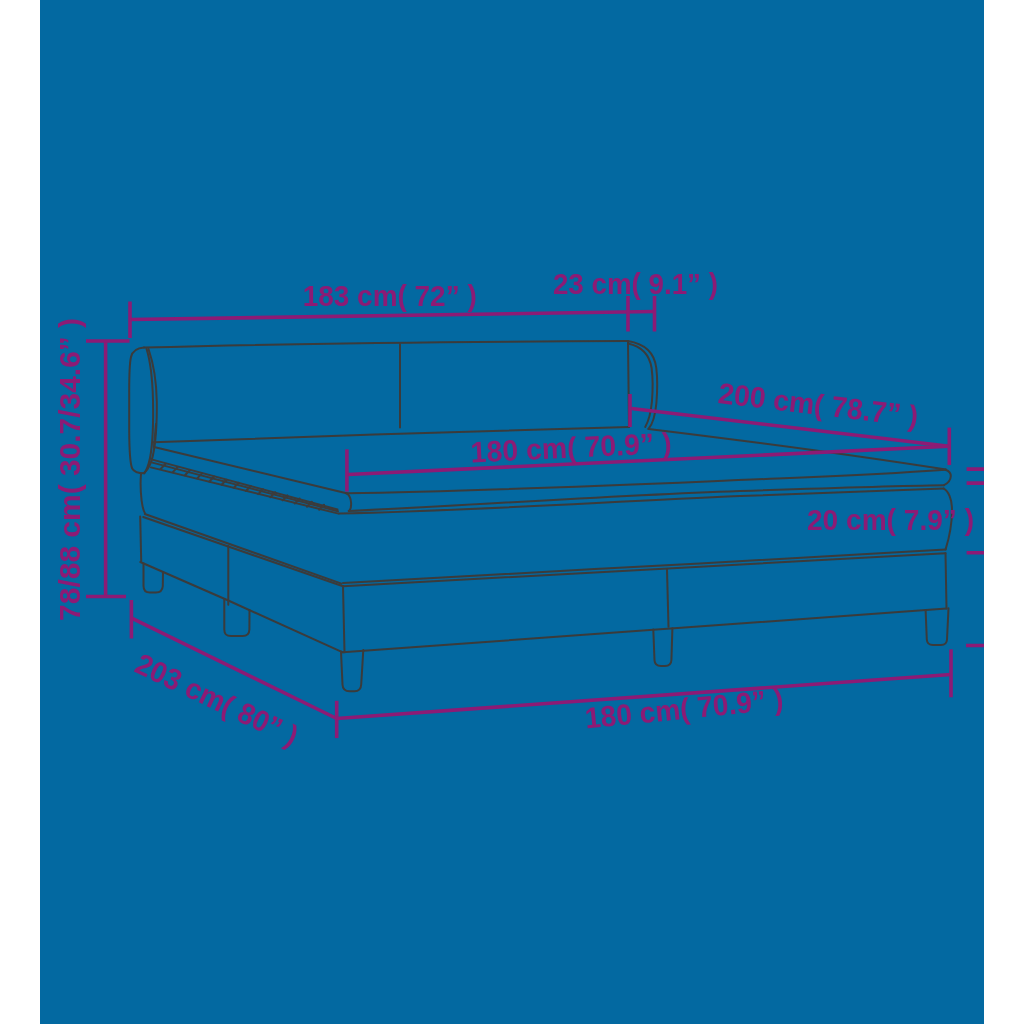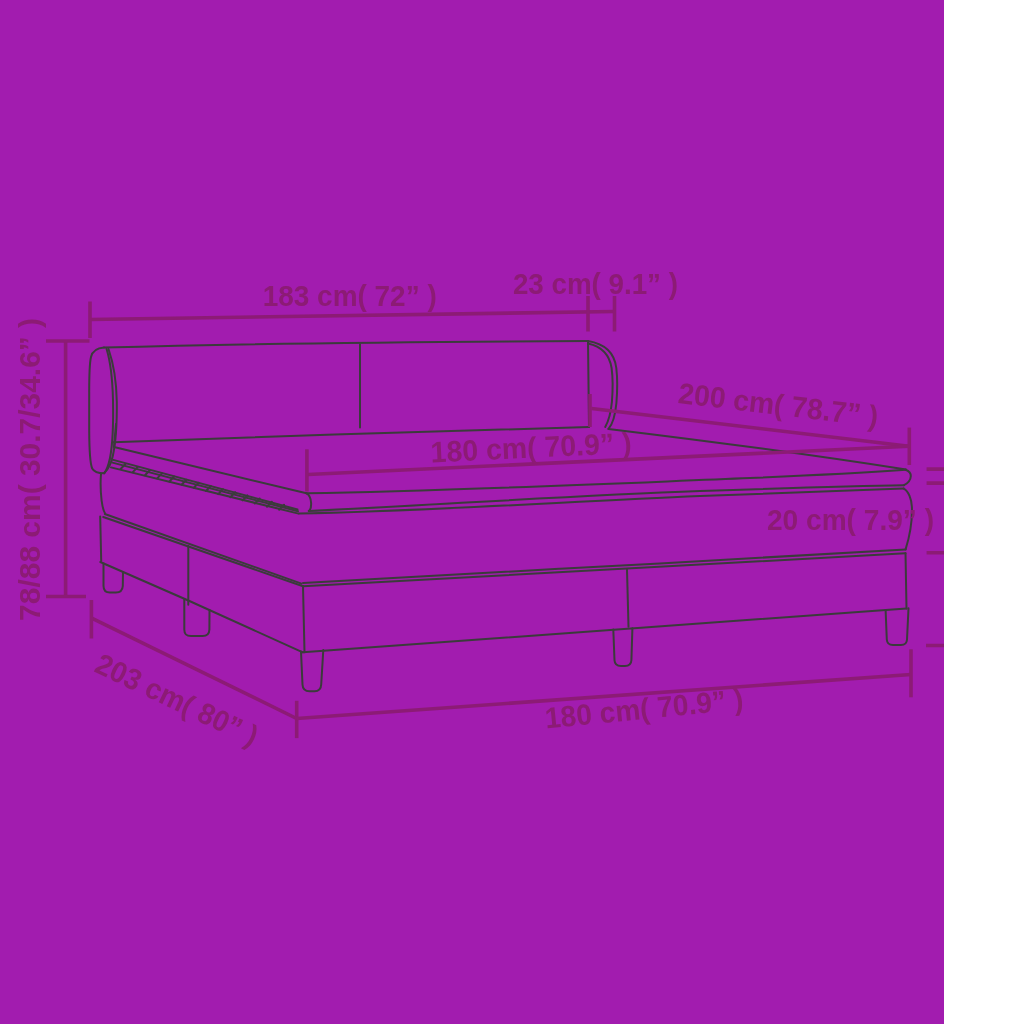--- a/index.html
+++ b/index.html
@@ -1,16 +1,16 @@
 <!DOCTYPE html>
 <html><head>
 <meta charset="utf-8">
 <style>
   html,body{margin:0;padding:0;background:#ffffff;}
-  .stage{width:944px;height:1024px;position:relative;background:#a21caf;overflow:hidden;}
+  .stage{width:944px;height:1024px;position:relative;background:#0369a1;overflow:hidden;margin-left:40px;}
   svg{display:block;}
   .g{stroke:#3b3b3b;stroke-width:2;fill:none;stroke-linecap:round;stroke-linejoin:round;}
   .d{stroke:#8C1B75;stroke-width:3.6;fill:none;stroke-linecap:butt;}
   .t{fill:#8C1B75;font-family:"Liberation Sans",sans-serif;font-weight:bold;font-size:29.5px;}
 </style>
 </head>
 <body>
 
 <div class="stage">
 <svg width="1024" height="1024" viewBox="0 0 1024 1024">

